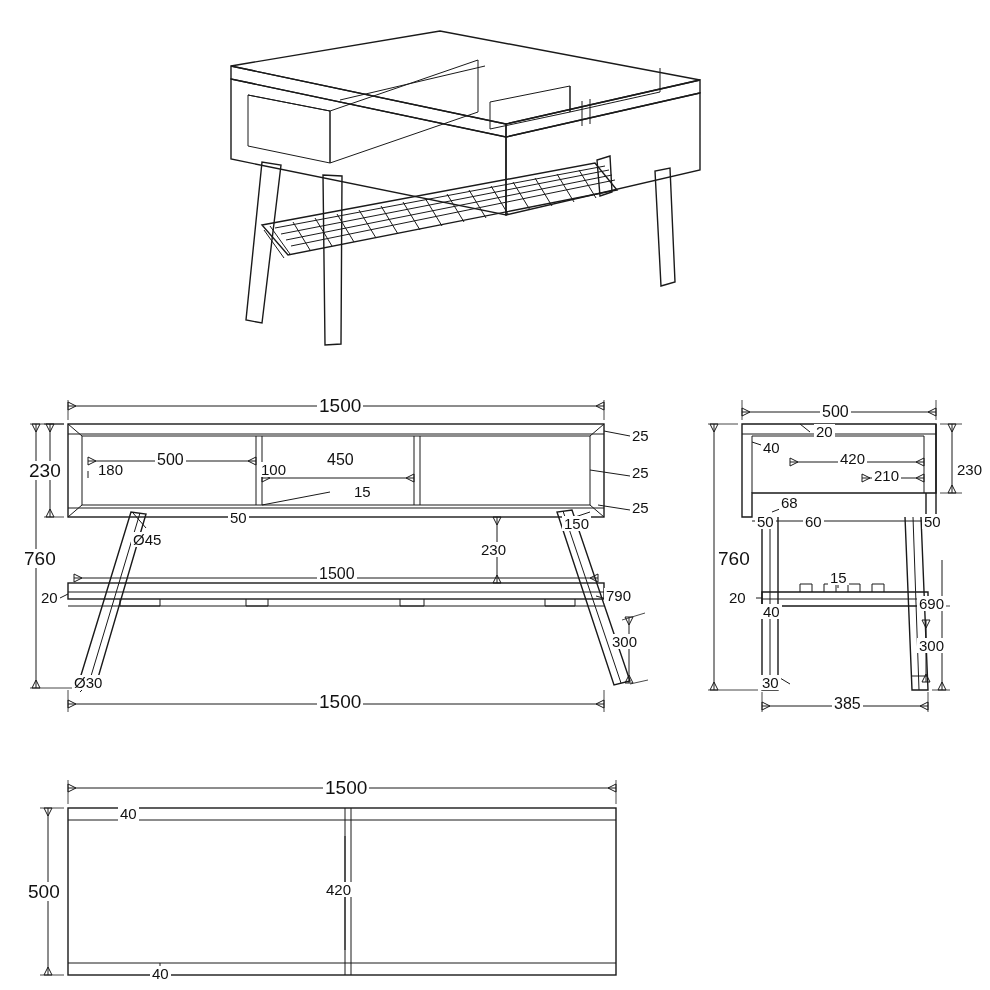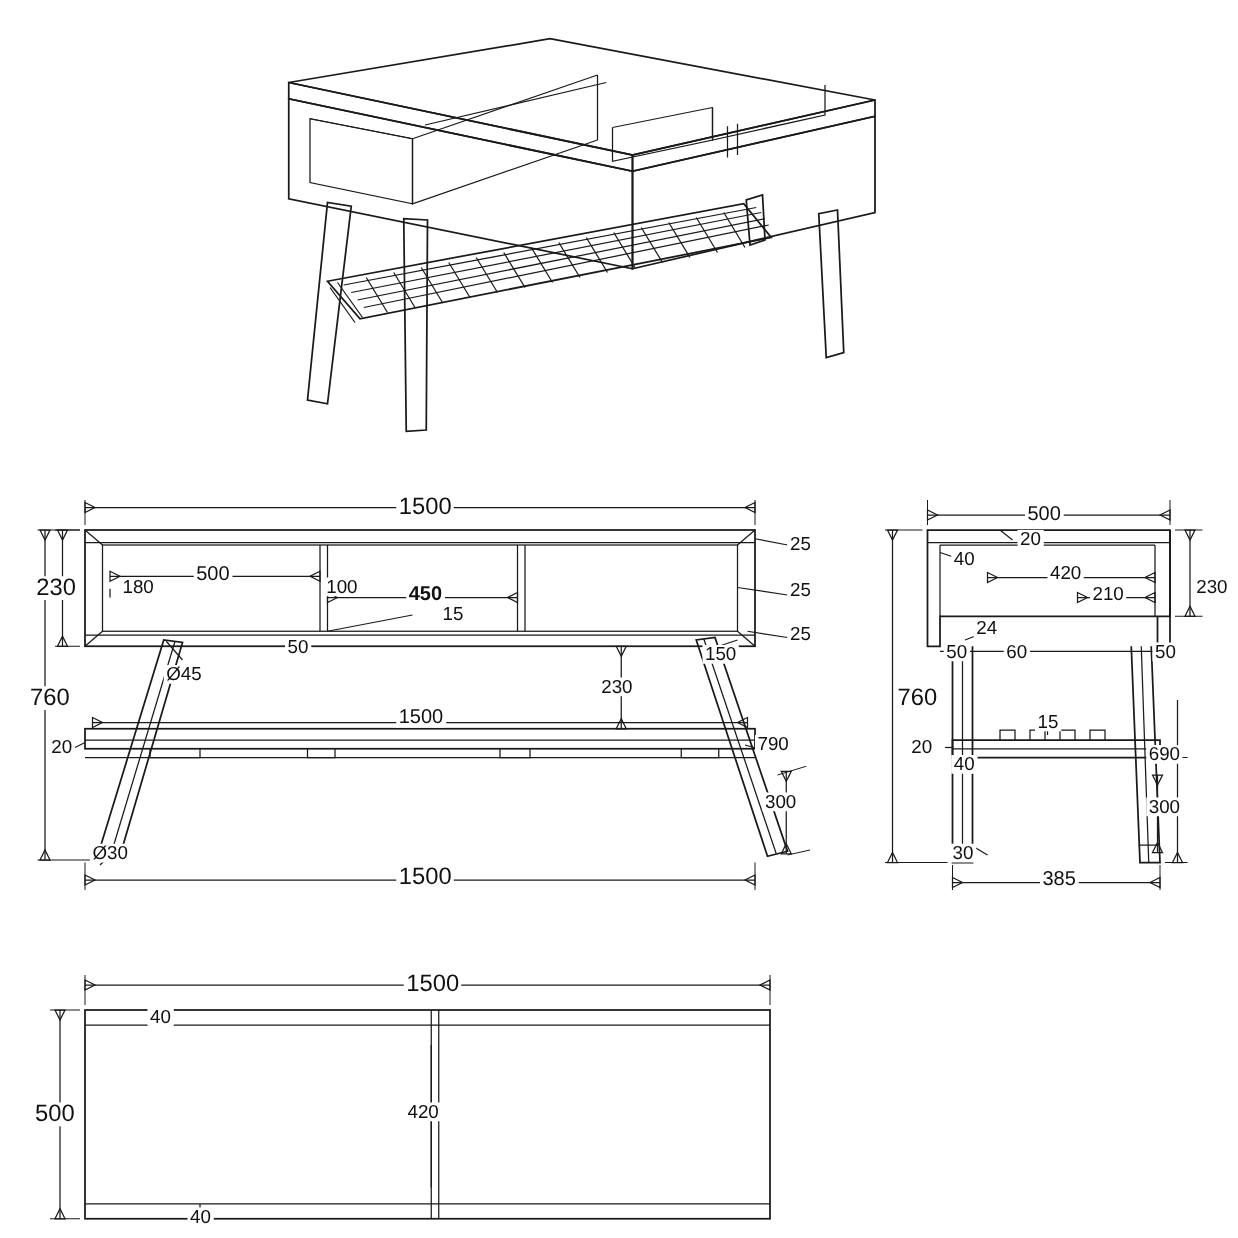--- a/index.html
+++ b/index.html
@@ -321,21 +321,21 @@
       <path class="dimline" d="M128 820 L128 814"></path>
       <path class="dimline" d="M160 963 L160 969"></path>
     </g>
 
   </svg>
 
   <div class="dimtext big" style="left:317px; top:396px;">1500</div>
   <div class="dimtext big" style="left:27px; top:461px;">230</div>
   <div class="dimtext mid" style="left:155px; top:452px;">500</div>
   <div class="dimtext" style="left:96px; top:462px;">180</div>
-  <div class="dimtext mid" style="left:325px; top:468px;font-weight:bold;">450</div>
+  <div class="dimtext mid" style="left:325px; top:452px;">450</div>
   <div class="dimtext" style="left:259px; top:462px;">100</div>
   <div class="dimtext" style="left:352px; top:484px;">15</div>
   <div class="dimtext" style="left:630px; top:428px;">25</div>
   <div class="dimtext" style="left:630px; top:465px;">25</div>
   <div class="dimtext" style="left:630px; top:500px;">25</div>
   <div class="dimtext" style="left:228px; top:510px;">50</div>
   <div class="dimtext" style="left:562px; top:516px;">150</div>
   <div class="dimtext" style="left:131px; top:532px;">Ø45</div>
   <div class="dimtext big" style="left:22px; top:549px;">760</div>
   <div class="dimtext" style="left:479px; top:542px;">230</div>
@@ -345,21 +345,21 @@
   <div class="dimtext" style="left:610px; top:634px;">300</div>
   <div class="dimtext" style="left:72px; top:675px;">Ø30</div>
   <div class="dimtext big" style="left:317px; top:692px;">1500</div>
 
   <div class="dimtext mid" style="left:820px; top:404px;">500</div>
   <div class="dimtext" style="left:814px; top:424px;">20</div>
   <div class="dimtext" style="left:761px; top:440px;">40</div>
   <div class="dimtext" style="left:838px; top:451px;">420</div>
   <div class="dimtext" style="left:872px; top:468px;">210</div>
   <div class="dimtext" style="left:955px; top:462px;">230</div>
-  <div class="dimtext" style="left:779px; top:495px;">24</div>
+  <div class="dimtext" style="left:779px; top:495px;">68</div>
   <div class="dimtext" style="left:755px; top:514px;">50</div>
   <div class="dimtext" style="left:803px; top:514px;">60</div>
   <div class="dimtext" style="left:922px; top:514px;">50</div>
   <div class="dimtext big" style="left:716px; top:549px;">760</div>
   <div class="dimtext" style="left:828px; top:570px;">15</div>
   <div class="dimtext" style="left:727px; top:590px;">20</div>
   <div class="dimtext" style="left:761px; top:604px;">40</div>
   <div class="dimtext" style="left:917px; top:596px;">690</div>
   <div class="dimtext" style="left:917px; top:638px;">300</div>
   <div class="dimtext" style="left:760px; top:675px;">30</div>

